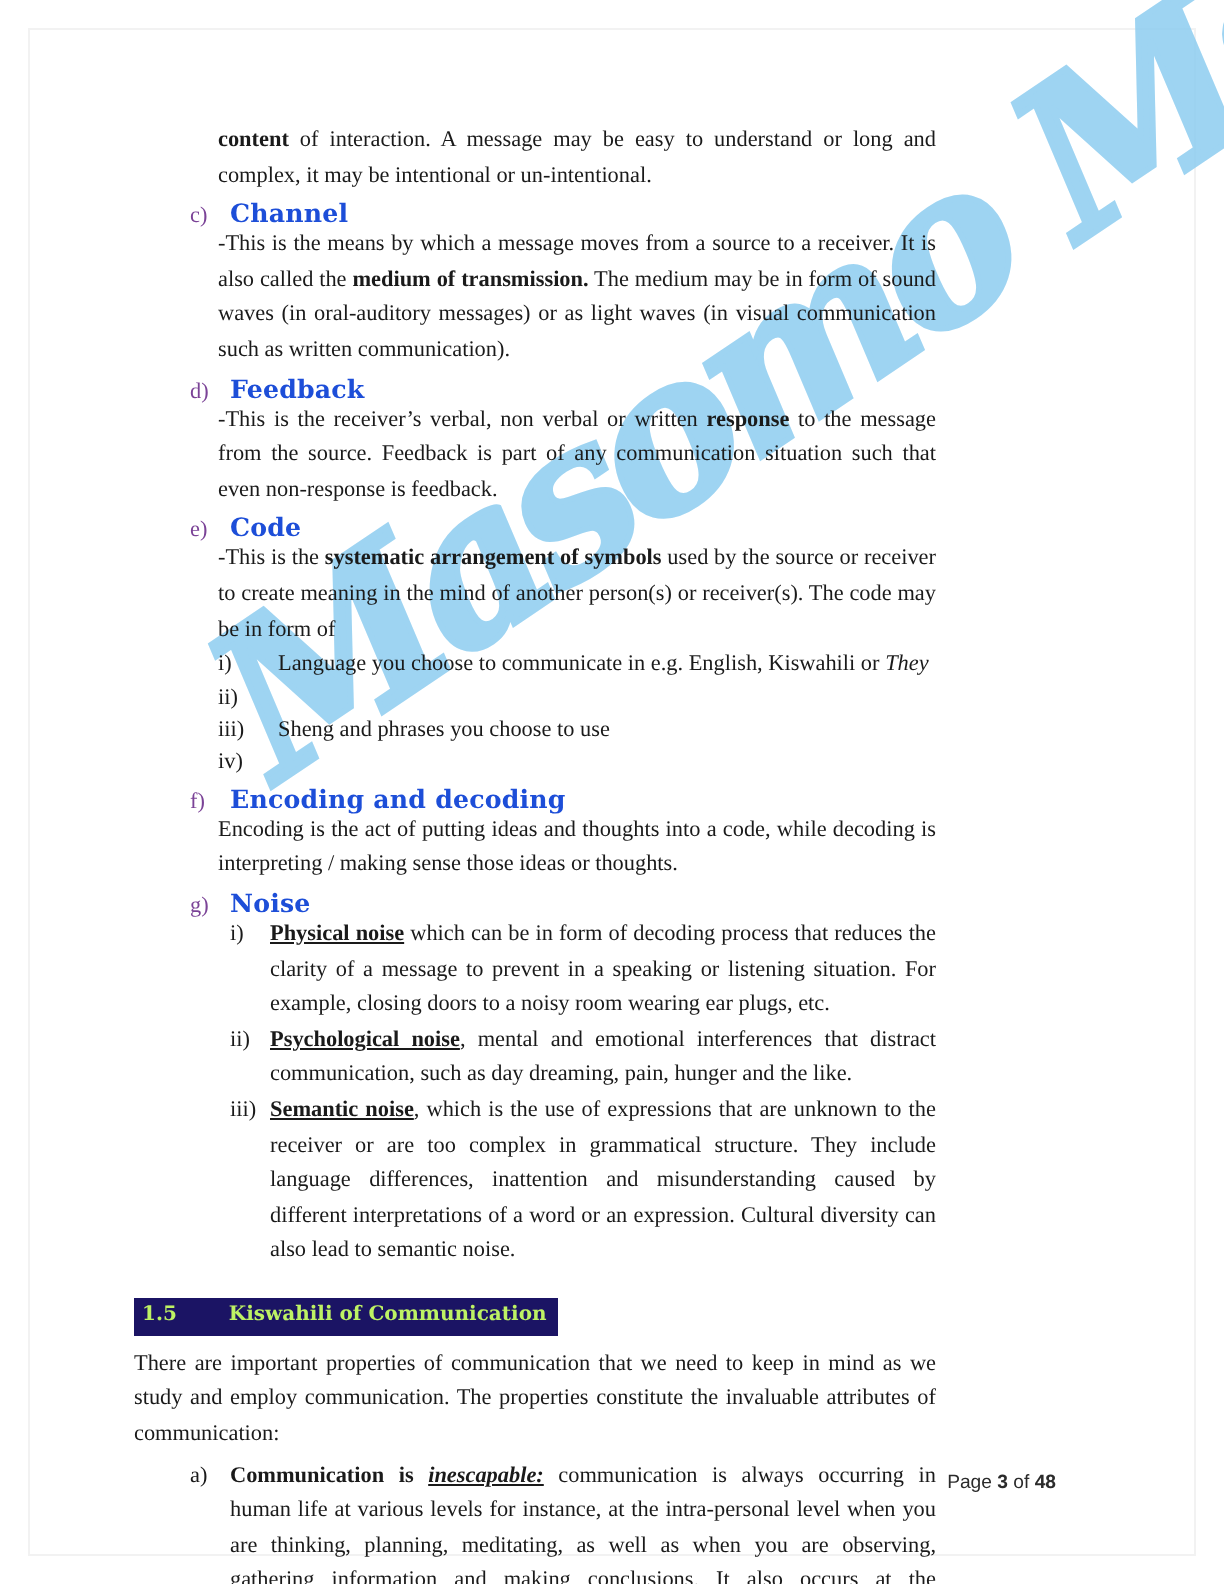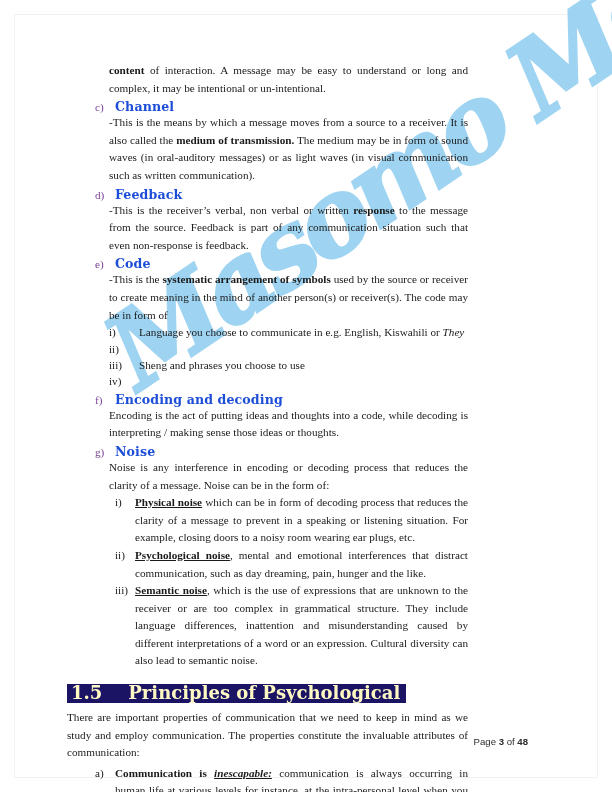--- a/index.html
+++ b/index.html
@@ -152,24 +152,24 @@
   b, .b { font-weight: bold; }
   i, .i { font-style: italic; }
   .bu { font-weight: bold; text-decoration: underline; }
   .biu { font-weight: bold; font-style: italic; text-decoration: underline; }
 
   
   .section-bar {
     display: inline-flex;
     align-items: center;
     background: #1b1464;
-    color: #fef9c3;
+    color: #bef264;
     font-family: "DejaVu Serif", serif;
     font-weight: bold;
-    font-size: 18px;
+    font-size: 10px;
     padding: 2px 6px 3px 4px;
     margin: 14px 0 6px 0;
     line-height: 14px;
   }
   .section-bar .sec-num { margin-right: 26px; }
 
   
   .footer {
     position: absolute;
     right: 84px;
@@ -233,41 +233,40 @@
     <div class="lettered">
       <span class="marker">f)</span>
       <span class="head-text">Encoding and decoding</span>
     </div>
     <p class="body indent">Encoding is the act of putting ideas and thoughts into a code, while decoding is interpreting / making sense those ideas or thoughts.</p>
 
     <div class="lettered">
       <span class="marker">g)</span>
       <span class="head-text">Noise</span>
     </div>
-    <p class="body indent">Noise is any interference in encoding or decoding process that reduces the clarity of a message. Noise can be in the form of:</p>
 
     <div class="indent">
       <div class="roman-para">
         <span class="rmarker">i)</span>
         <span class="rbody"><span class="bu">Physical noise</span><span> which can be in form of decoding process that reduces the clarity of a message to prevent in a speaking or listening situation. For example, closing doors to a noisy room wearing ear plugs, etc.</span></span>
       </div>
       <div class="roman-para">
         <span class="rmarker">ii)</span>
         <span class="rbody"><span class="bu">Psychological noise</span><span>, mental and emotional interferences that distract communication, such as day dreaming, pain, hunger and the like.</span></span>
       </div>
       <div class="roman-para">
         <span class="rmarker">iii)</span>
         <span class="rbody"><span class="bu">Semantic noise</span><span>, which is the use of expressions that are unknown to the receiver or are too complex in grammatical structure. They include language differences, inattention and misunderstanding caused by different interpretations of a word or an expression. Cultural diversity can also lead to semantic noise.</span></span>
       </div>
     </div>
 
     <div style="margin-left:-28px;">
       <div class="section-bar">
         <span class="sec-num">1.5</span>
-        <span>Principles of Psychological</span>
+        <span>Kiswahili of Communication</span>
       </div>
     </div>
 
     <p class="body" style="margin-left:-28px;">There are important properties of communication that we need to keep in mind as we study and employ communication. The properties constitute the invaluable attributes of communication:</p>
 
     <div class="sp-2"></div>
 
     <div class="letter-item">
       <span class="marker">a)</span>
       <span class="item-body"><b>Communication is </b><span class="biu">inescapable:</span><span> communication is always occurring in human life at various levels for instance, at the intra-personal level when you are thinking, planning, meditating, as well as when you are observing, gathering information and making conclusions. It also occurs at the interpersonal level as you interact with one another.</span></span>

